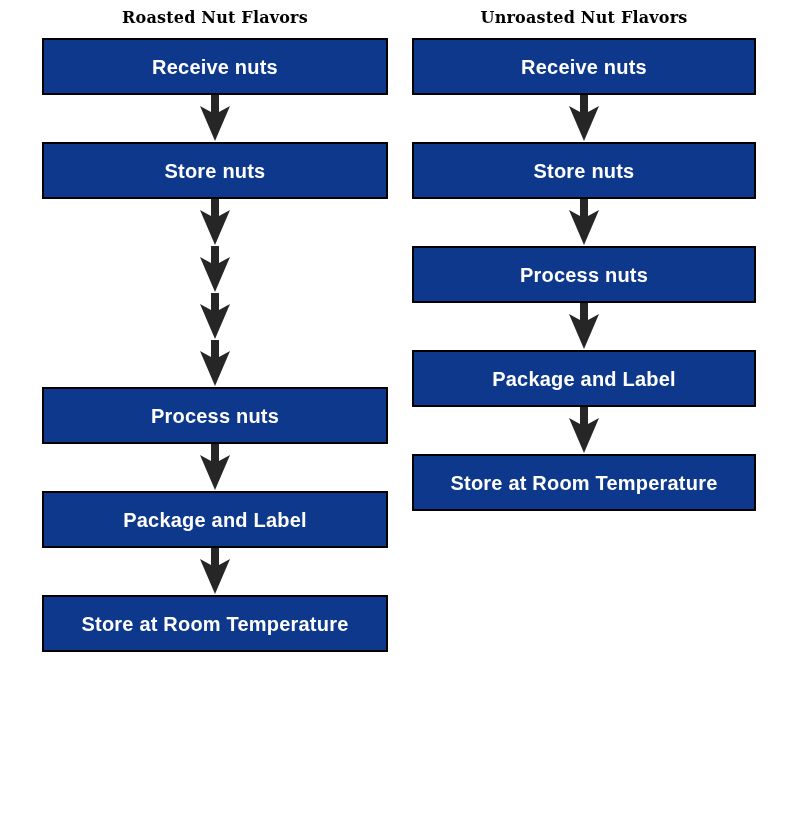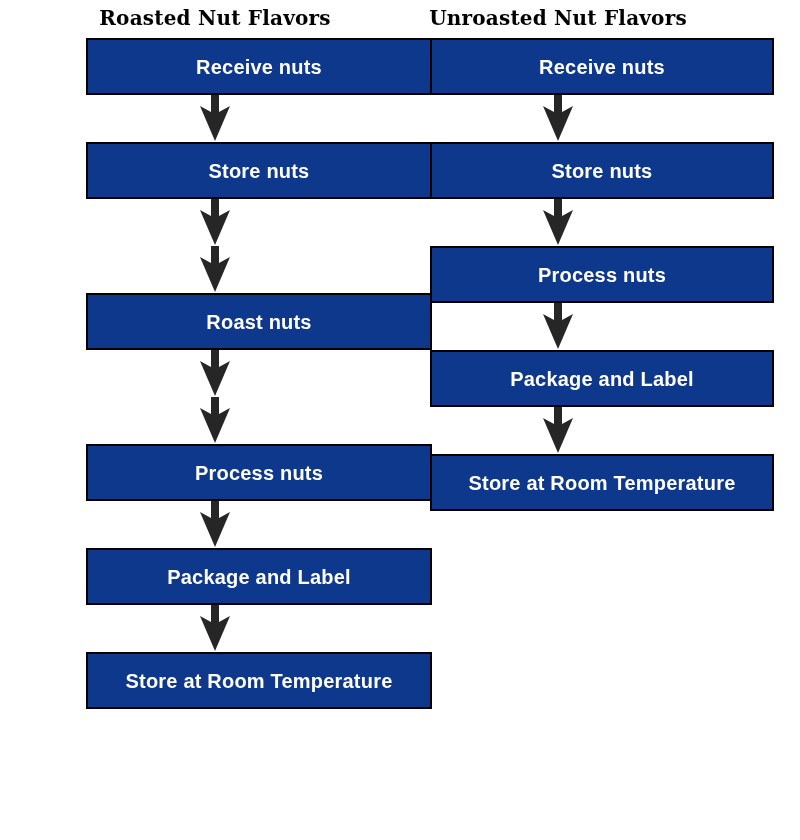--- a/index.html
+++ b/index.html
@@ -13,45 +13,44 @@
     height: 840px;
     background: #ffffff;
     overflow: hidden;
     font-family: "Liberation Sans", sans-serif;
   }
   .column {
     position: absolute;
     top: 0;
   }
   .column.col-left  { left: 42px;  width: 346px; }
-  .column.col-right { left: 386px; width: 344px; }
+  .column.col-right { left: 412px; width: 344px; }
   .col-title {
     margin: 0;
     height: 38px;
     box-sizing: border-box;
     padding-top: 5px;
     text-align: center;
     font-family: "DejaVu Serif", "Liberation Serif", serif;
     font-weight: bold;
-    font-size: 20px;
+    font-size: 16px;
     line-height: 26px;
     color: #000000;
     letter-spacing: 0.2px;
   }
   .steps { width: 100%; }
   .step-box {
     box-sizing: border-box;
     width: 100%;
     height: 57px;
     background: #0e388c;
     border: 2px solid #000000;
     display: flex;
     align-items: center;
     justify-content: center;
-    margin-left: 44px;
   }
   .step-label {
     color: #ffffff;
     font-weight: bold;
     font-size: 20px;
     line-height: 1;
     text-align: center;
     letter-spacing: 0.2px;
     white-space: nowrap;
   }
@@ -84,23 +83,20 @@
         </div>
         <div class="arrow-wrap">
           <svg width="40" height="47" viewBox="0 0 40 47" xmlns="http://www.w3.org/2000/svg">
             <polygon points="16,0 24,0 24,17 35,11 20,46 5,11 16,17" fill="#262626"></polygon>
           </svg>
         </div>
         <div class="arrow-wrap">
           <svg width="40" height="47" viewBox="0 0 40 47" xmlns="http://www.w3.org/2000/svg">
             <polygon points="16,0 24,0 24,17 35,11 20,46 5,11 16,17" fill="#262626"></polygon>
           </svg>
-        </div>
-        <div class="step-box">
-          <span class="step-label">Roast nuts</span>
         </div>
         <div class="arrow-wrap">
           <svg width="40" height="47" viewBox="0 0 40 47" xmlns="http://www.w3.org/2000/svg">
             <polygon points="16,0 24,0 24,17 35,11 20,46 5,11 16,17" fill="#262626"></polygon>
           </svg>
         </div>
         <div class="arrow-wrap">
           <svg width="40" height="47" viewBox="0 0 40 47" xmlns="http://www.w3.org/2000/svg">
             <polygon points="16,0 24,0 24,17 35,11 20,46 5,11 16,17" fill="#262626"></polygon>
           </svg>

